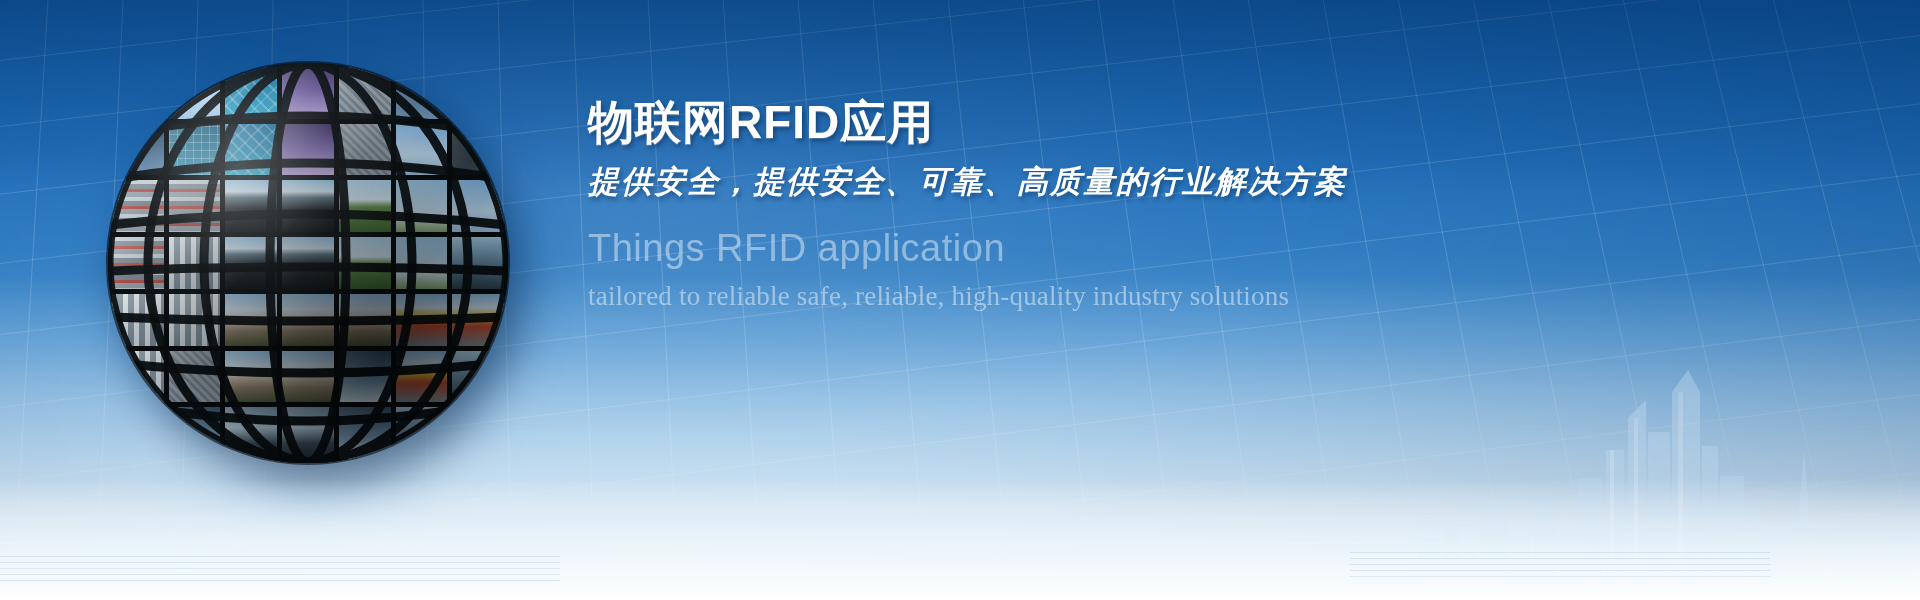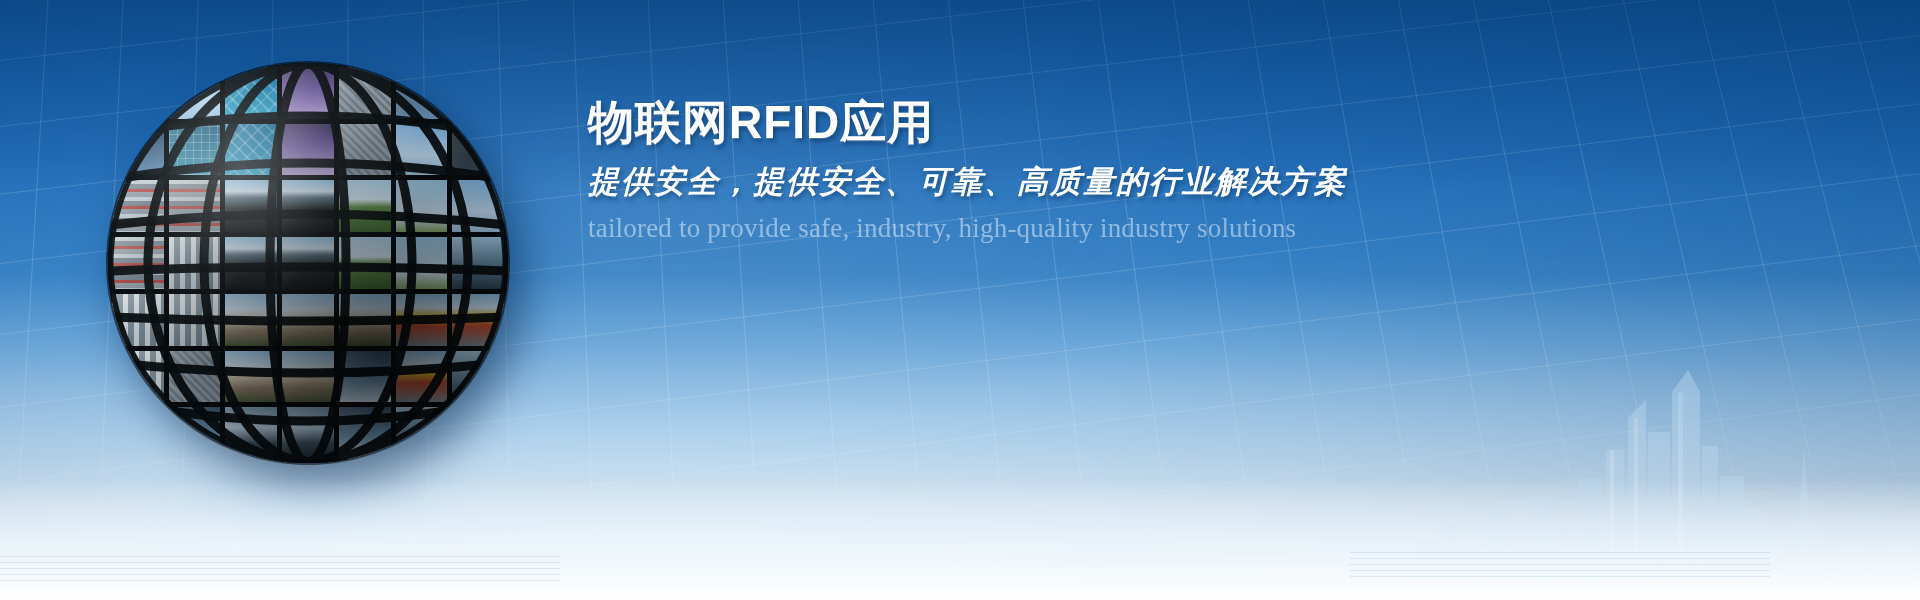--- a/index.html
+++ b/index.html
@@ -397,20 +397,21 @@
           </g>
         </svg>
       </div>
       <div class="globe-shade"></div>
     </div>
   </div>
 
   <div class="copy">
     <h1 class="title-cn">物联网RFID应用</h1>
     <p class="subtitle-cn">提供安全，提供安全、可靠、高质量的行业解决方案</p>
-    <p class="subtitle-en">tailored to provide safe, industry, high-quality industry solutions</p>
+    <p class="title-en">Things RFID application</p>
+    <p class="subtitle-en">tailored to reliable safe, reliable, high-quality industry solutions</p>
   </div>
 
   <div class="horizon"></div>
   <div class="water-streak"></div>
   <div class="water-streak right"></div>
 
 </div>
 
 </body></html>

